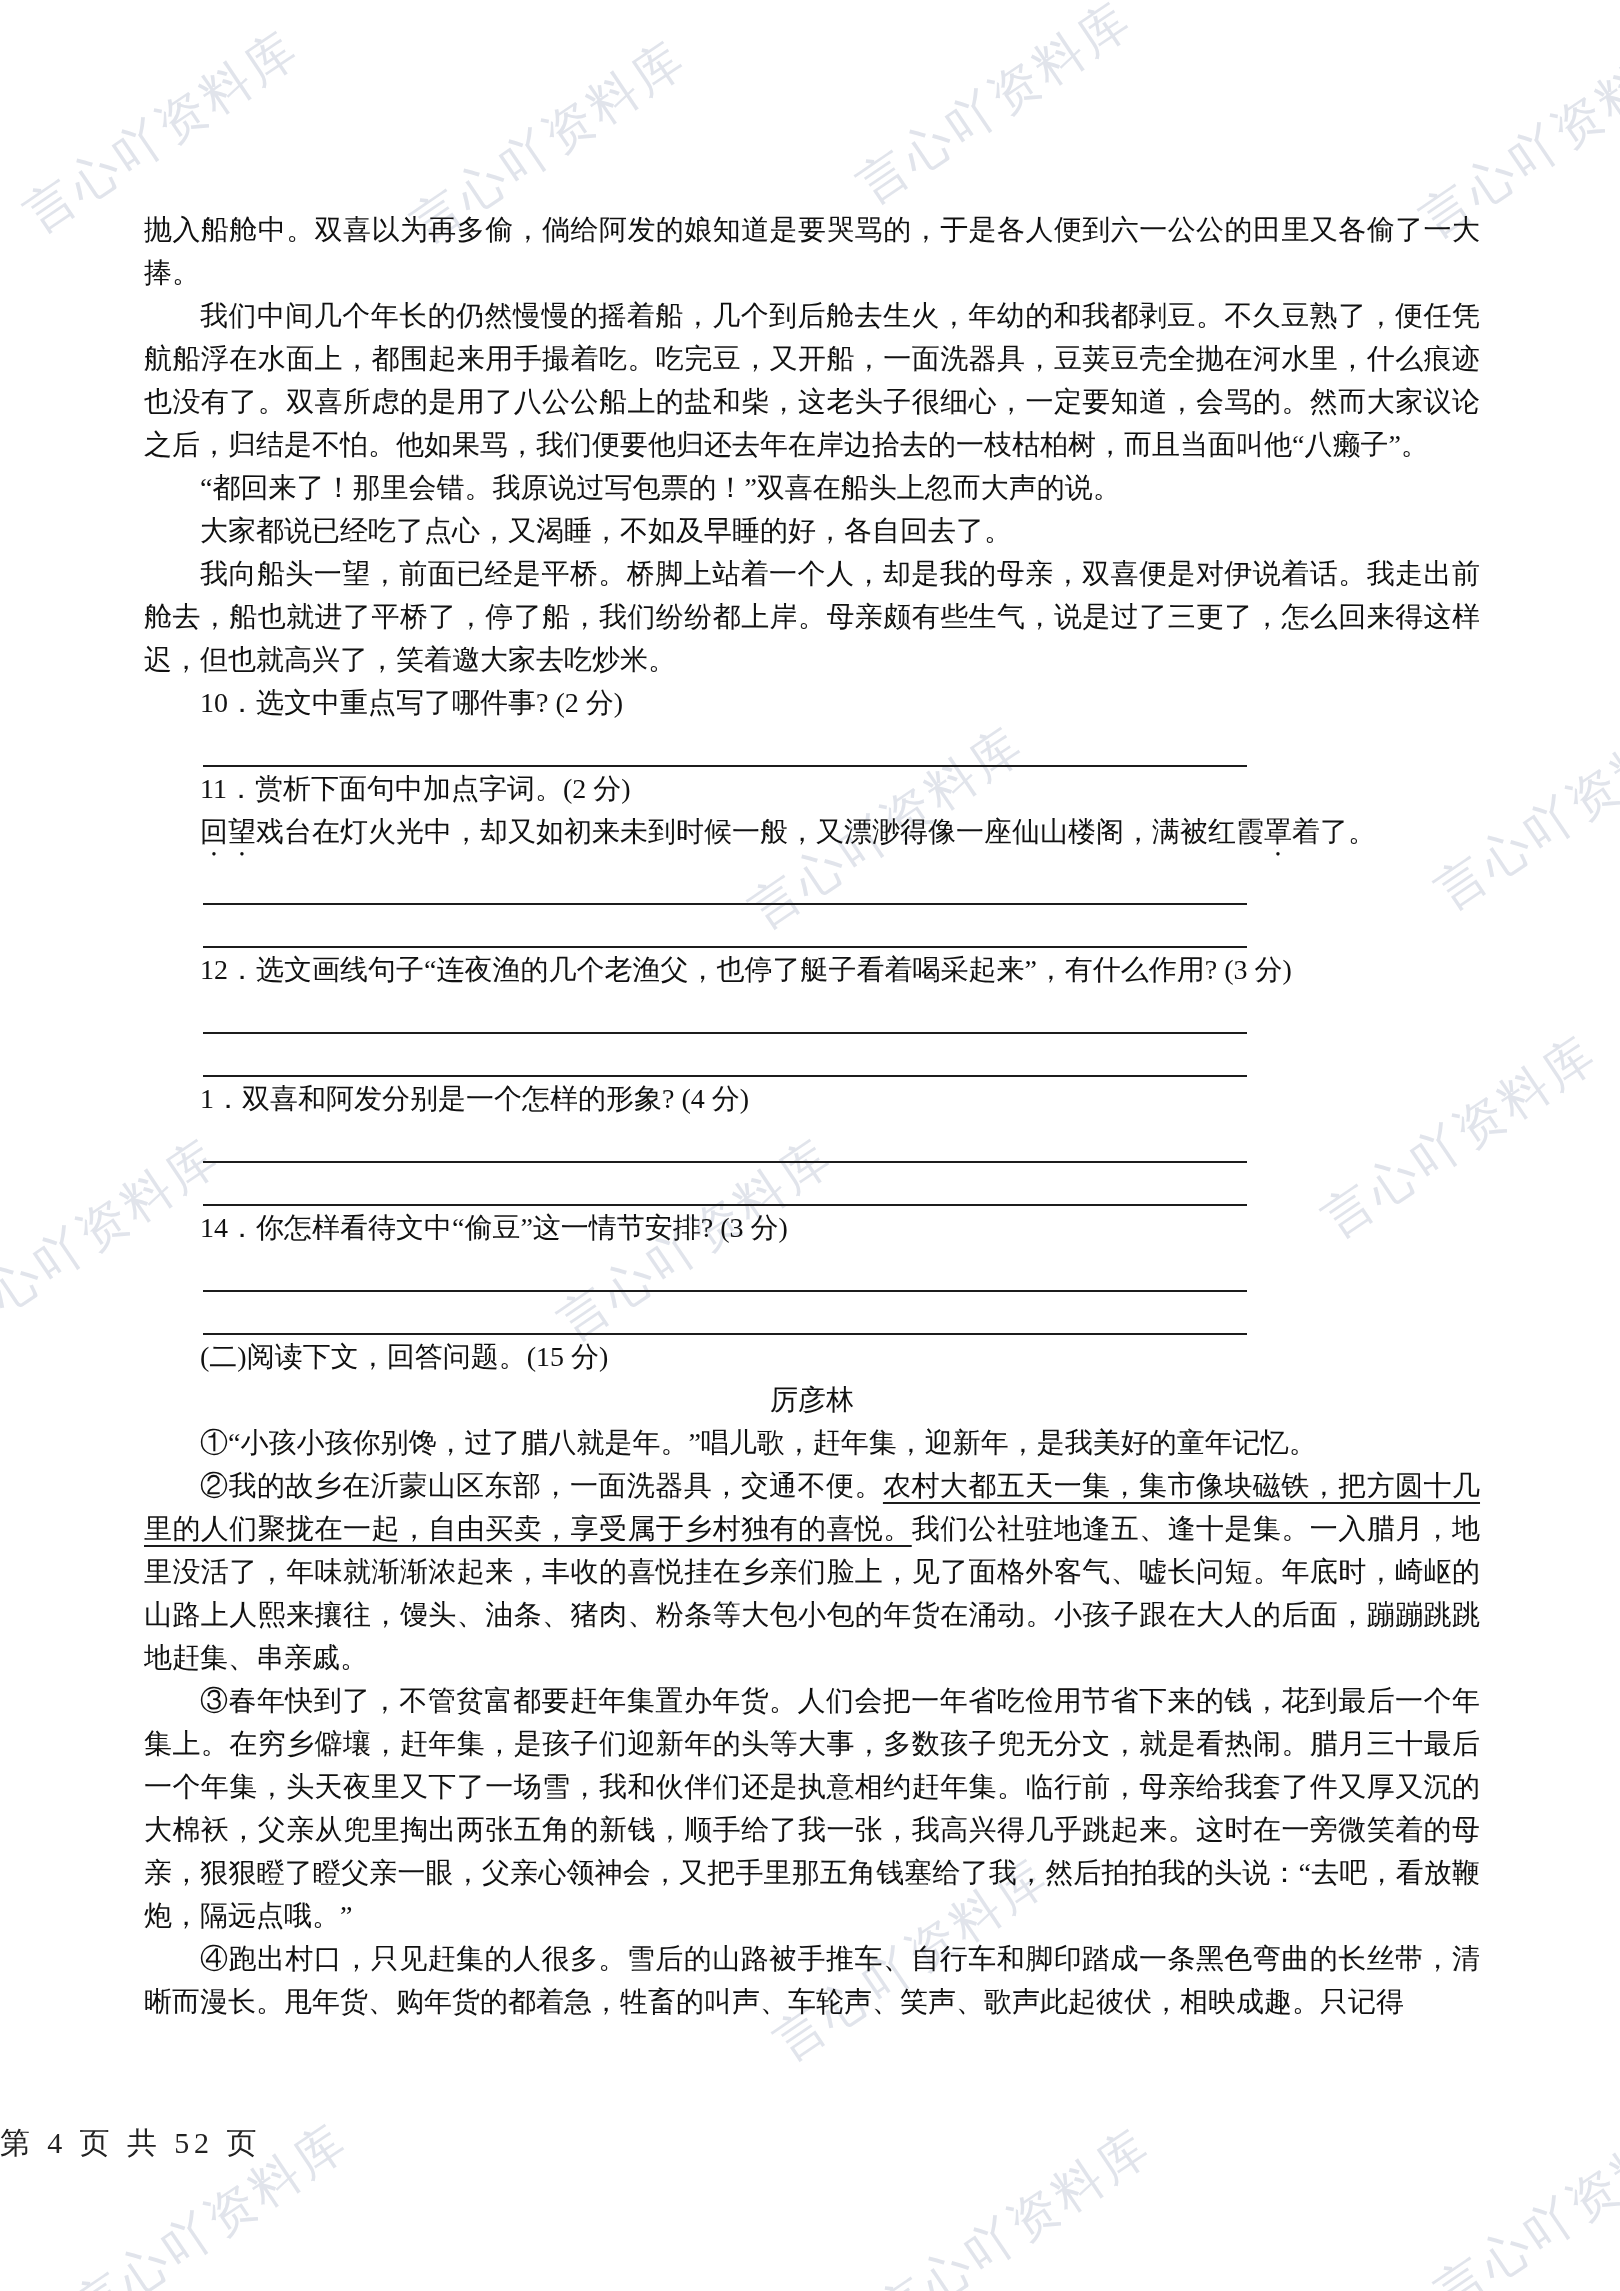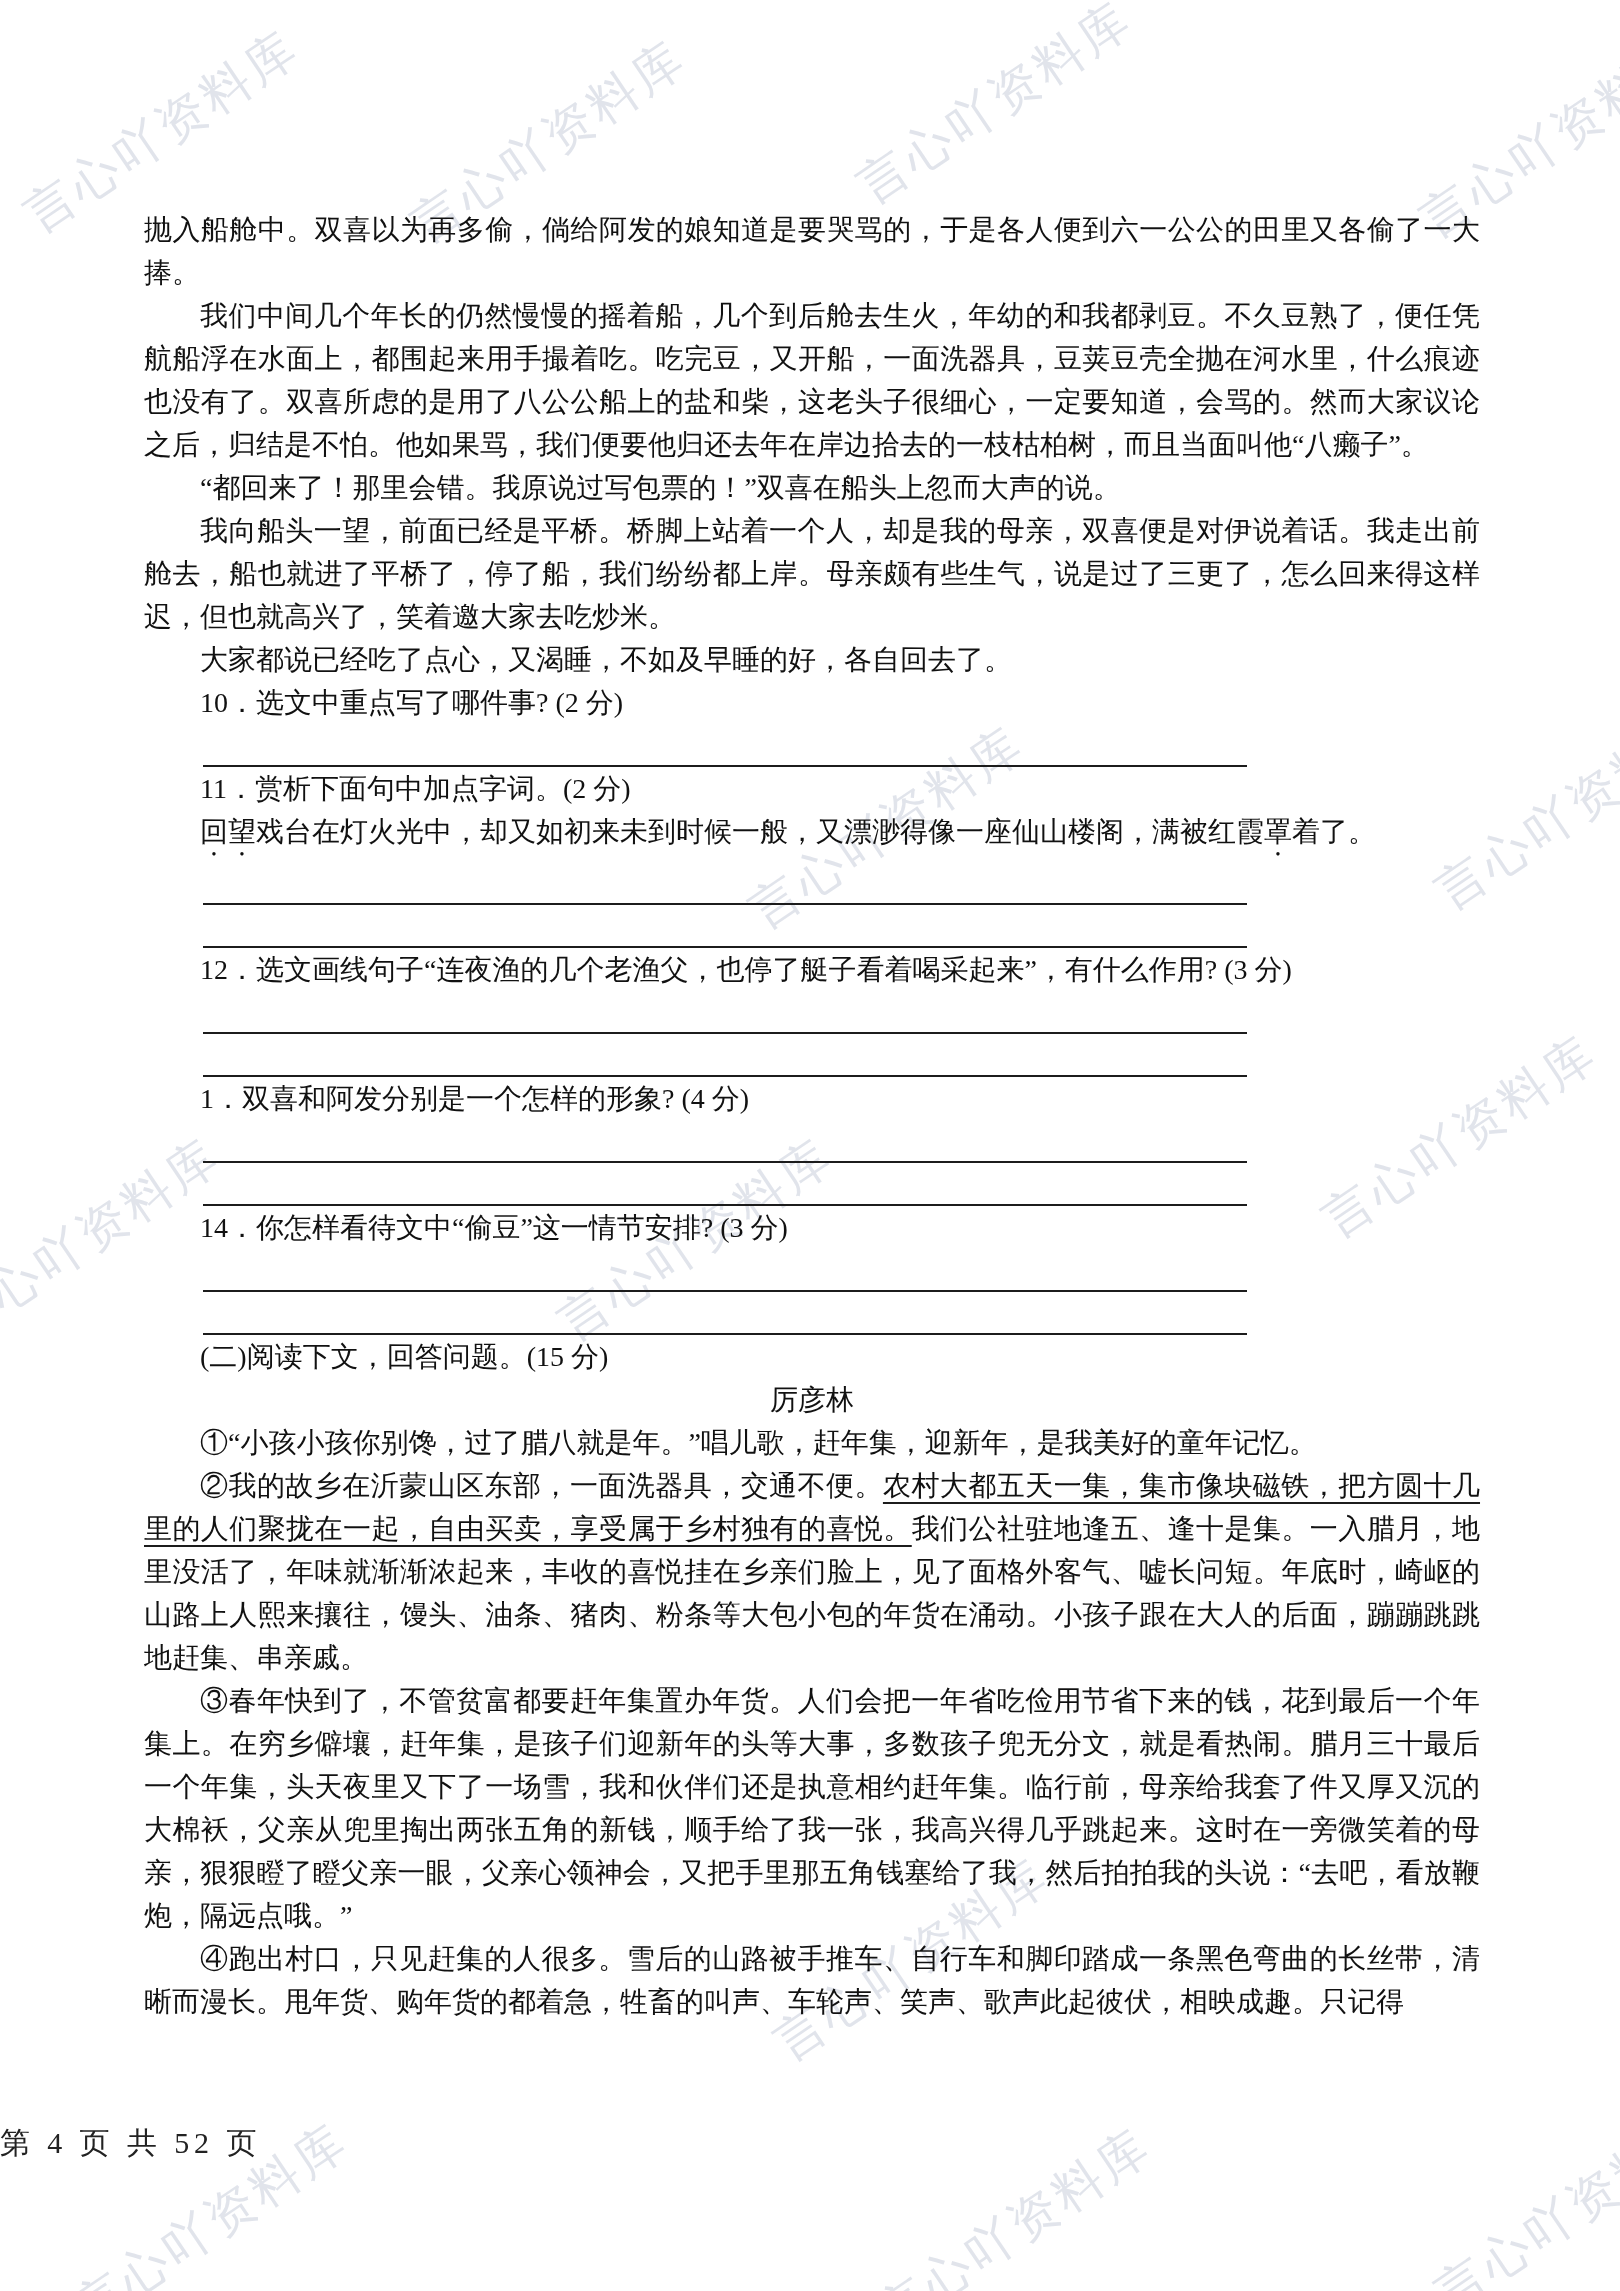--- a/index.html
+++ b/index.html
@@ -85,22 +85,22 @@
 <span class="wm" style="left:912px;  top:1960px;">言心吖资料库</span>
 <span class="wm" style="left:211px;  top:2225px;">言心吖资料库</span>
 <span class="wm" style="left:1014px; top:2230px;">言心吖资料库</span>
 <span class="wm" style="left:1573px; top:2210px;">言心吖资料库</span>
 
 <div class="content">
 
   <p class="continuation">抛入船舱中。双喜以为再多偷，倘给阿发的娘知道是要哭骂的，于是各人便到六一公公的田里又各偷了一大捧。</p>
   <p>我们中间几个年长的仍然慢慢的摇着船，几个到后舱去生火，年幼的和我都剥豆。不久豆熟了，便任凭航船浮在水面上，都围起来用手撮着吃。吃完豆，又开船，一面洗器具，豆荚豆壳全抛在河水里，什么痕迹也没有了。双喜所虑的是用了八公公船上的盐和柴，这老头子很细心，一定要知道，会骂的。然而大家议论之后，归结是不怕。他如果骂，我们便要他归还去年在岸边拾去的一枝枯柏树，而且当面叫他“八癞子”。</p>
   <p>“都回来了！那里会错。我原说过写包票的！”双喜在船头上忽而大声的说。</p>
+  <p>大家都说已经吃了点心，又渴睡，不如及早睡的好，各自回去了。</p>
   <p>我向船头一望，前面已经是平桥。桥脚上站着一个人，却是我的母亲，双喜便是对伊说着话。我走出前舱去，船也就进了平桥了，停了船，我们纷纷都上岸。母亲颇有些生气，说是过了三更了，怎么回来得这样迟，但也就高兴了，笑着邀大家去吃炒米。</p>
-  <p>大家都说已经吃了点心，又渴睡，不如及早睡的好，各自回去了。</p>
 
   <div class="qline">10．选文中重点写了哪件事? (2 分)</div>
   <div class="answer-rule"></div>
 
   <div class="qline">11．赏析下面句中加点字词。(2 分)</div>
   <div class="qline">
     <span class="dot-em">回望</span><span>戏台在灯火光中，却又如初来未到时候一般，又漂渺得像一座仙山楼阁，满被红霞</span><span class="dot-em">罩</span><span>着了。</span>
   </div>
   <div class="answer-rule"></div>
   <div class="answer-rule"></div>

